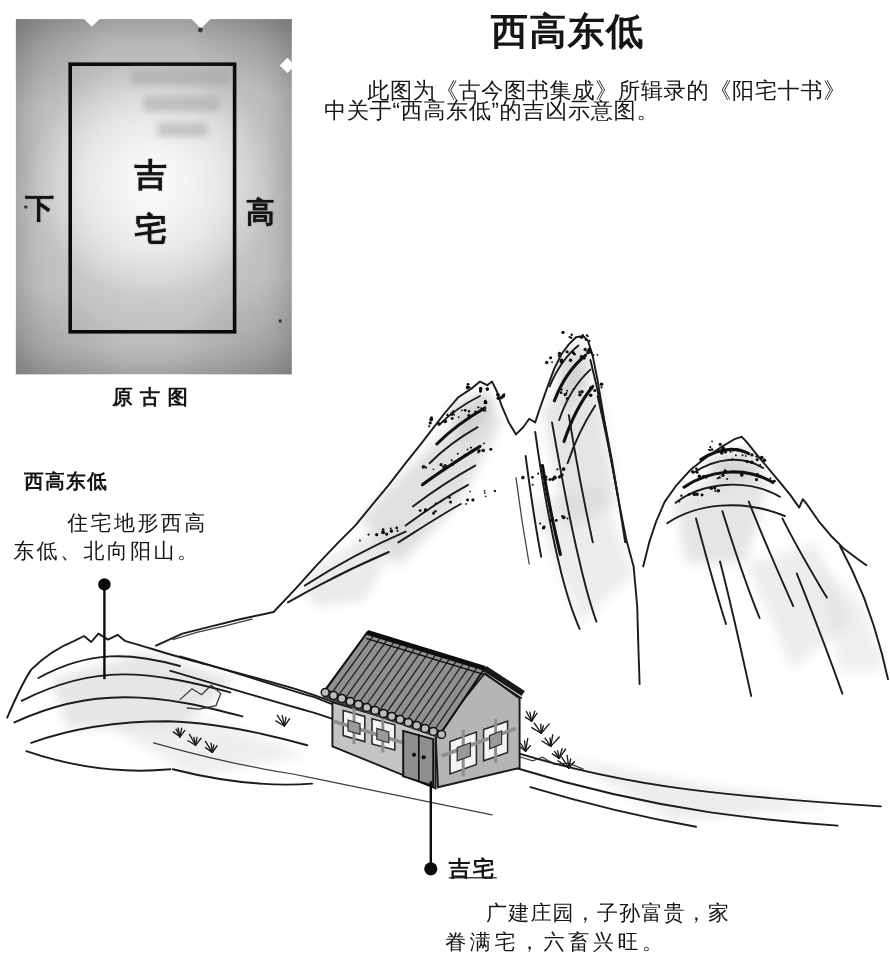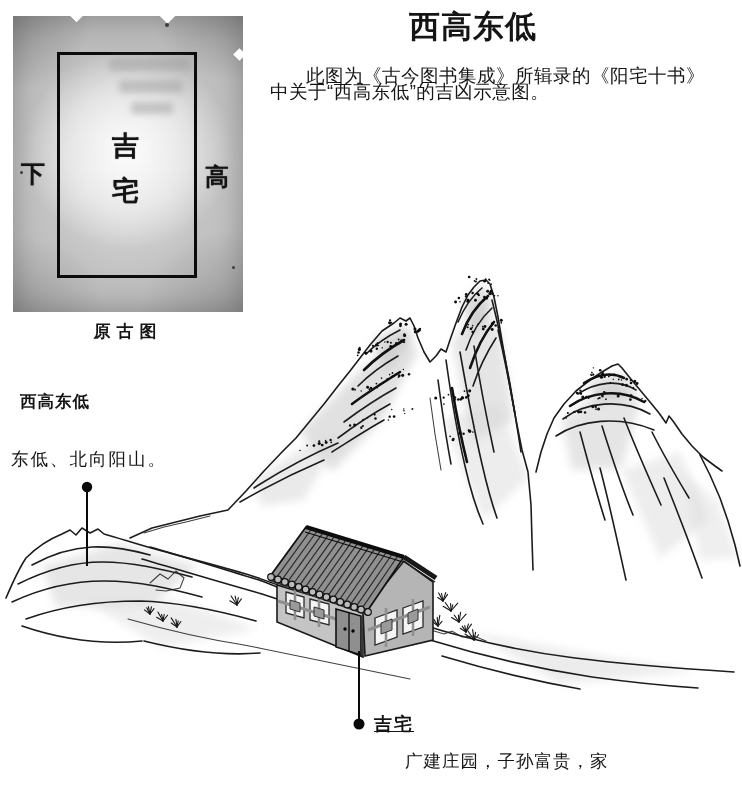--- a/index.html
+++ b/index.html
@@ -514,17 +514,19 @@
     <div class="scan-char char-xia">下</div>
     <div class="scan-char char-gao">高</div>
   </div>
   <div class="abs caption">原古图</div>
 
   <h1 class="abs title">西高东低</h1>
   <div class="abs intro-l1">此图为《古今图书集成》所辑录的《阳宅十书》</div>
   <div class="abs intro-l2">中关于“西高东低”的吉凶示意图。</div>
 
   <div class="abs terrain-label">西高东低</div>
+  <div class="abs terrain-l1">住宅地形西高</div>
   <div class="abs terrain-l2">东低、北向阳山。</div>
 
   <div class="abs house-label">吉宅</div>
   <div class="abs house-l1">广建庄园，子孙富贵，家</div>
+  <div class="abs house-l2">眷满宅，六畜兴旺。</div>
 </div>
 
 </body></html>

